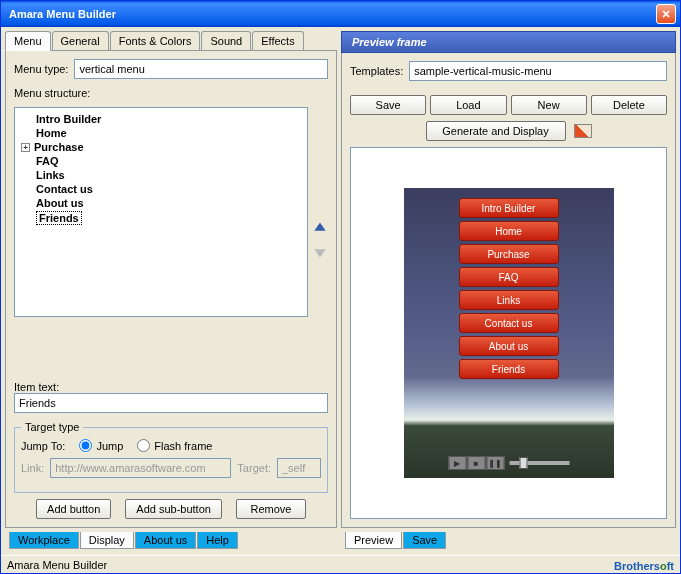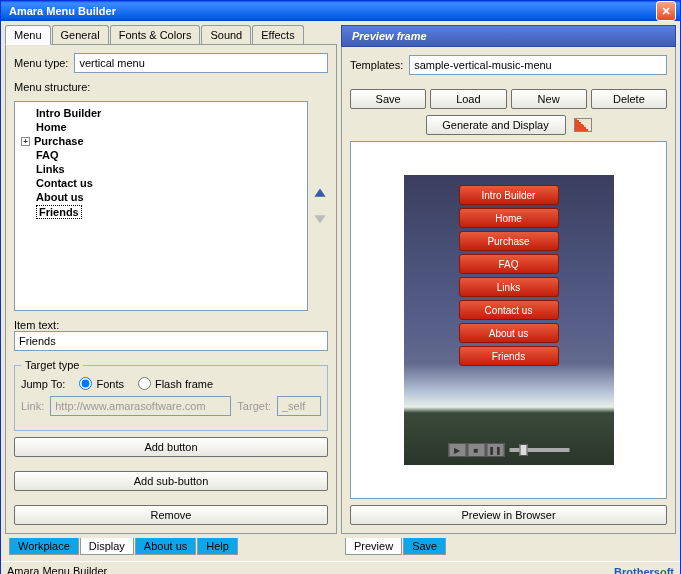--- a/index.html
+++ b/index.html
@@ -34,21 +34,21 @@
 .arrow.up { color: #335ba9; }
 .arrow.down { color: #999; }
 
 fieldset { border: 1px solid #a0b7d8; padding: 6px; margin-bottom: 6px; }
 legend { padding: 0 4px; }
 .radio-row { display: flex; align-items: center; gap: 14px; margin-bottom: 6px; }
 .radio-row label { display: flex; align-items: center; gap: 4px; }
 .disabled { color: #999; }
 .textbox.disabled-input { background: #ece9d8; color: #999; }
 
-.btn-row { display: flex; gap: 14px; justify-content: center; flex-direction: column; }
+.btn-row { display: flex; gap: 14px; justify-content: center; }
 .btn { border: 1px solid #707070; background: linear-gradient(#fff,#e8e8e0); padding: 3px 10px; cursor: pointer; border-radius: 2px; min-width: 70px; text-align: center; }
 
 .preview-header { background: linear-gradient(#5a7edc,#3e5fb8); color: #fff; font-weight: bold; font-style: italic; padding: 4px 10px; border: 1px solid #2b4aa0; }
 .right-body { border: 1px solid #919b9c; border-top: none; flex: 1; padding: 8px; display: flex; flex-direction: column; gap: 6px; }
 .btn-row-4 { display: flex; gap: 4px; justify-content: space-between; }
 .btn-row-4 .btn { flex: 1; min-width: 0; }
 .gen-row { display: flex; justify-content: center; gap: 8px; align-items: center; }
 .color-swatch { width: 18px; height: 14px; background: linear-gradient(45deg,#e74c1e 50%,#f0e6d2 50%); border: 1px solid #888; cursor: pointer; }
 
 .preview-area { border: 1px solid #7f9db9; background: #fff; flex: 1; display: flex; align-items: center; justify-content: center; padding: 6px; }
@@ -149,21 +149,21 @@
           <span class="label">Item text:</span>
         </div>
         <input class="textbox" style="width: 100%; margin-bottom: 8px;" value="Friends">
 
         <fieldset>
           <legend>Target type</legend>
           <div class="radio-row">
             <span>Jump To:</span>
             <label>
                 <input type="radio" checked="" style=""> 
-                <span>Fonts</span>
+                <span>Jump</span>
               </label>
             <label>
                 <input type="radio" style=""> 
                 <span>Flash frame</span>
               </label>
           </div>
           <div class="form-row">
             <span class="label disabled">Link:</span>
             <input class="textbox disabled-input" style="flex: 1 1 0%;" disabled="" value="http://www.amarasoftware.com">
             <span class="label disabled">Target:</span>
@@ -216,23 +216,20 @@
             <div class="menu-btn">Friends</div>
             <div class="media-ctrl">
               <div class="mb">▶</div>
               <div class="mb">■</div>
               <div class="mb">❚❚</div>
               <div class="slider"></div>
             </div>
           </div>
         </div>
 
-        <div class="btn-row">
-          <div class="btn" style="min-width:130px">Preview in Browser</div>
-        </div>
       </div>
 
       <div class="bottom-tabs" style="margin-top:4px">
         <div class="bottom-tab active">Preview</div>
         <div class="bottom-tab">Save</div>
       </div>
     </div>
   </div>
 
   <div class="statusbar">

